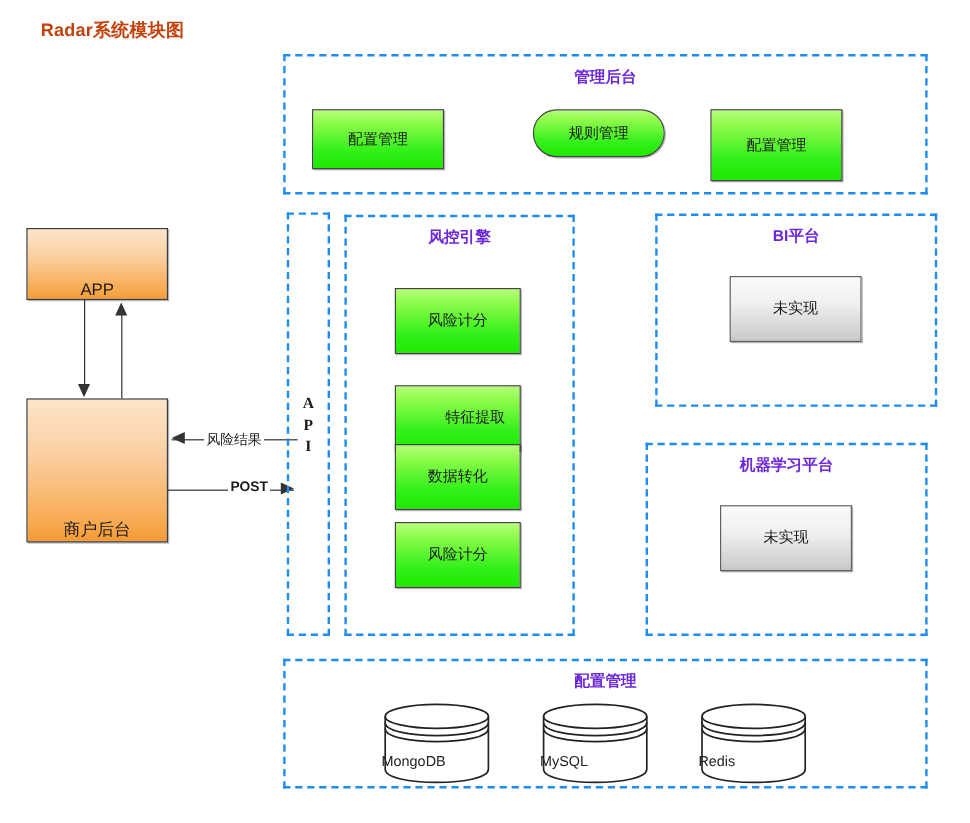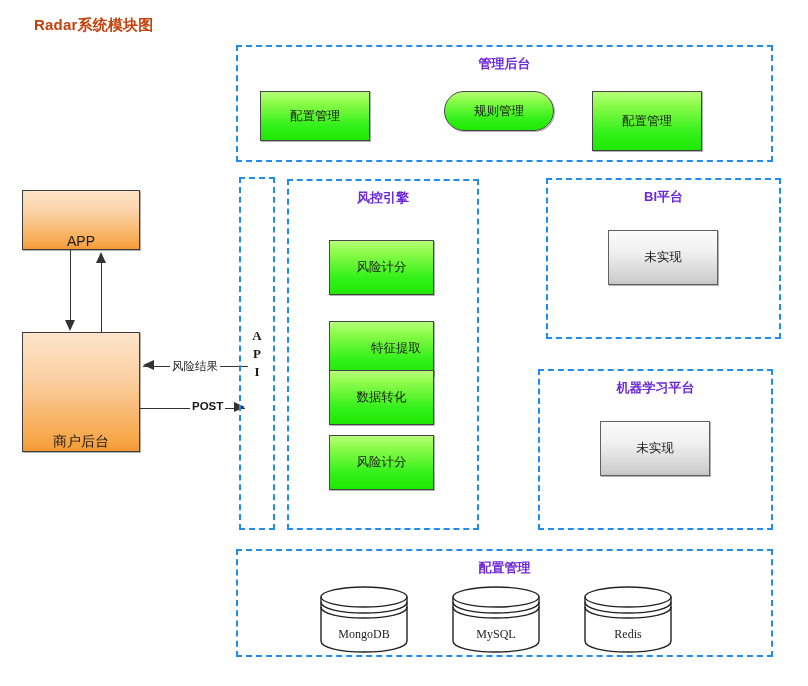--- a/index.html
+++ b/index.html
@@ -89,25 +89,24 @@
   
   .cylinder {
     position: absolute;
     width: 92px;
     height: 72px;
   }
   .cyl-label {
     position: absolute;
     left: 0; right: 0;
     top: 44px;
-    text-align: center;
+    text-align: left;
     font-size: 12px;
     color: #222222;
     white-space: nowrap;
-    font-family: Liberation Serif, serif;
   }
 
   
   .line-v {
     position: absolute;
     width: 0;
     border-left: 1.5px solid #333333;
   }
   .line-h {
     position: absolute;

